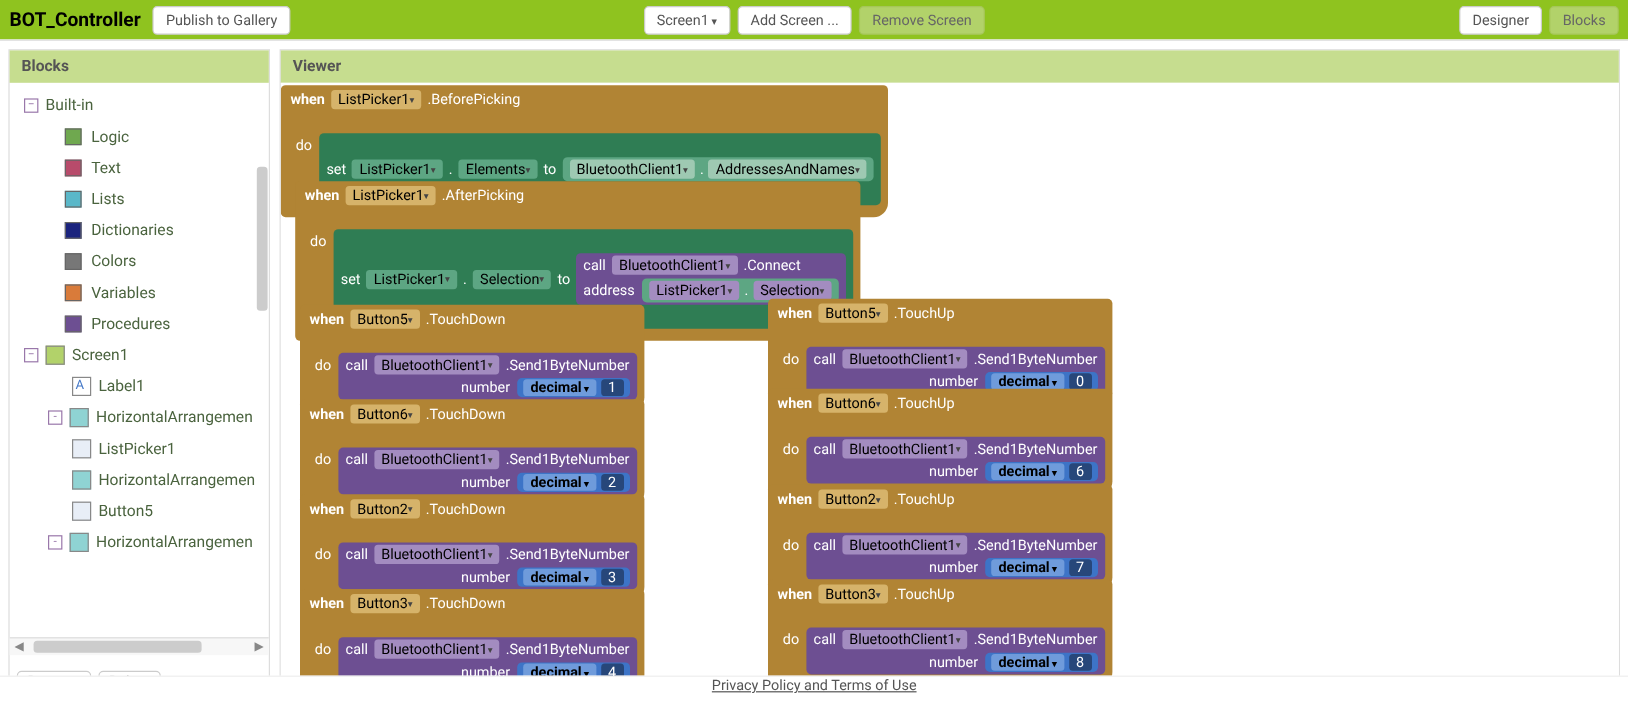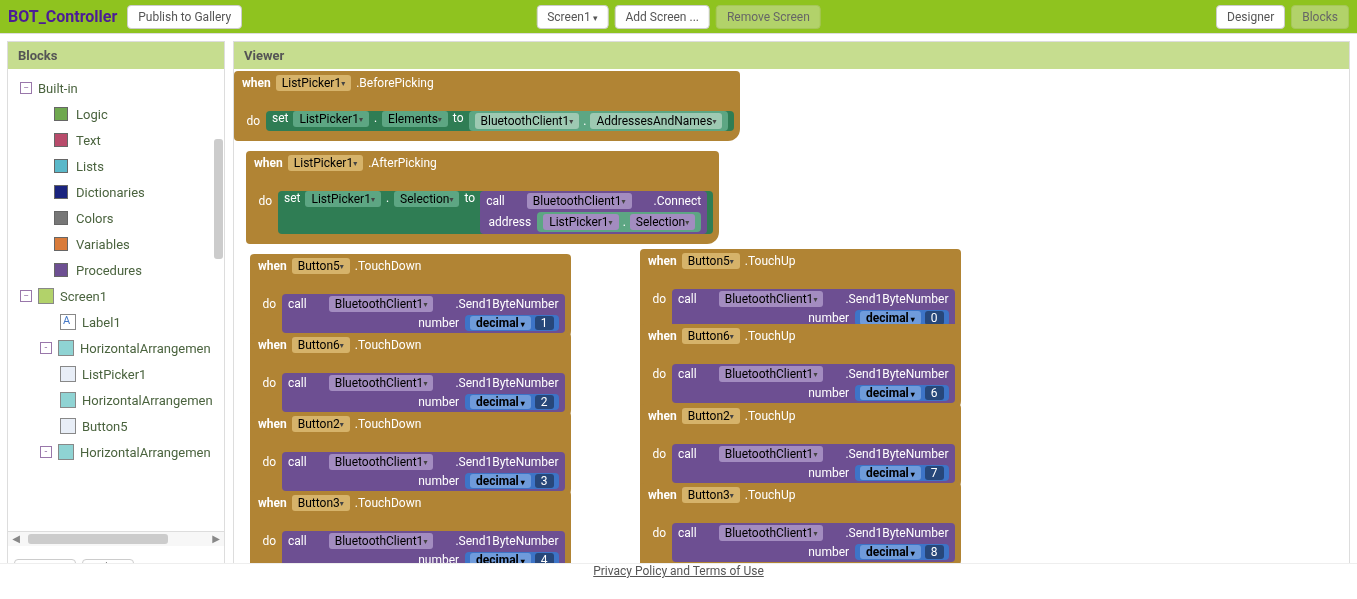--- a/index.html
+++ b/index.html
@@ -1,20 +1,20 @@
 <!DOCTYPE html>
 <html><head>
 <meta charset="utf-8">
 <style>
   * { box-sizing: border-box; margin: 0; padding: 0; font-family: -apple-system, BlinkMacSystemFont, "Segoe UI", Roboto, Arial, sans-serif; }
   body { width: 1357px; height: 599px; overflow: hidden; background: #fff; font-size: 13px; position: relative; }
 
   
   .topbar { height: 33px; background: #8fc31f; display: flex; align-items: center; padding: 0 8px; gap: 8px; }
-  .projname { color: #4c1d95; font-weight: bold; font-size: 16px; margin-right: 2px; }
+  .projname { color: #000000; font-weight: bold; font-size: 16px; margin-right: 2px; }
   .tbtn { background: #fff; border: 1px solid #ccc; border-radius: 4px; padding: 4px 10px; font-size: 12px; cursor: pointer; color:#555; }
   .tbtn.green { background: #b2d26a; color:#666; border-color:#a6c65a; }
   .tcenter { position:absolute; left:50%; transform:translateX(-50%); display:flex; gap:6px; }
   .tright { margin-left:auto; display:flex; gap:6px; }
   .caret::after { content:" ▾"; font-size:9px; }
 
   
   .main { display:flex; height:545px; background:#fff; padding:7px; gap:8px; border-top:1px solid #ddd; }
   .panel-head { background:#c6dd8f; color:#555; font-weight:bold; padding:6px 10px; }
 
@@ -52,27 +52,27 @@
   .blk { position:absolute; }
   .event, .event-top { background:#b18434; border-radius:4px 4px 12px 4px; color:#fff; font-size:12px; padding:3px 6px 10px 6px; }
   .event-row { display:flex; align-items:center; gap:5px; padding:1px 2px 20px 2px; }
   .kw { font-weight:bold; }
   .pill { background:#d6b36a; border-radius:3px; padding:1px 6px; color:#000; display:inline-flex; align-items:center; white-space:nowrap; }
   .pill.dd::after { content:" ▾"; font-size:8px; color:#444; }
   .dot { color:#fff; }
   .do-row { display:flex; align-items:flex-start; gap:6px; }
   .do-kw { width:20px; text-align:right; padding-top:3px; }
 
-  .setblk { background:#2f7d54; border-radius:4px; padding:0 6px; display:flex; align-items:flex-start; gap:5px; color:#fff;}
+  .setblk { background:#2f7d54; border-radius:4px; padding:20px 6px; display:flex; align-items:center; gap:5px; color:#fff;}
   .setblk .pill { background:#5da683; color:#000; }
   .getblk { background:#5da683; border-radius:4px; padding:2px 6px; display:inline-flex; align-items:center; gap:4px; }
   .getblk .pill { background:#9ec9b2; color:#000; }
 
   .callblk { background:#6d4f92; border-radius:4px; padding:2px 6px; display:flex; flex-direction:column; gap:3px; color:#fff; }
-  .callblk .crow { display:flex; align-items:center; gap:22px; }
+  .callblk .crow { display:flex; align-items:center; gap:5px; }
   .callblk .pill { background:#a38cc0; color:#000; }
   .argrow { display:flex; align-items:center; gap:6px; align-self:flex-end; }
   .arglbl { color:#fff; font-size:12px; }
 
   .numblk { background:#3d74c7; border-radius:4px; padding:1px 5px; display:inline-flex; align-items:center; gap:4px; color:#fff; }
   .numblk .decpill { background:#6f9bdb; border-radius:3px; padding:0 6px; color:#000;font-weight:bold; }
   .numblk .decpill::after { content:" ▾"; font-size:8px; }
   .numblk .val { background:#27477a; border-radius:3px; padding:0 6px; color:#fff; min-width:14px; text-align:center; }
 
   

